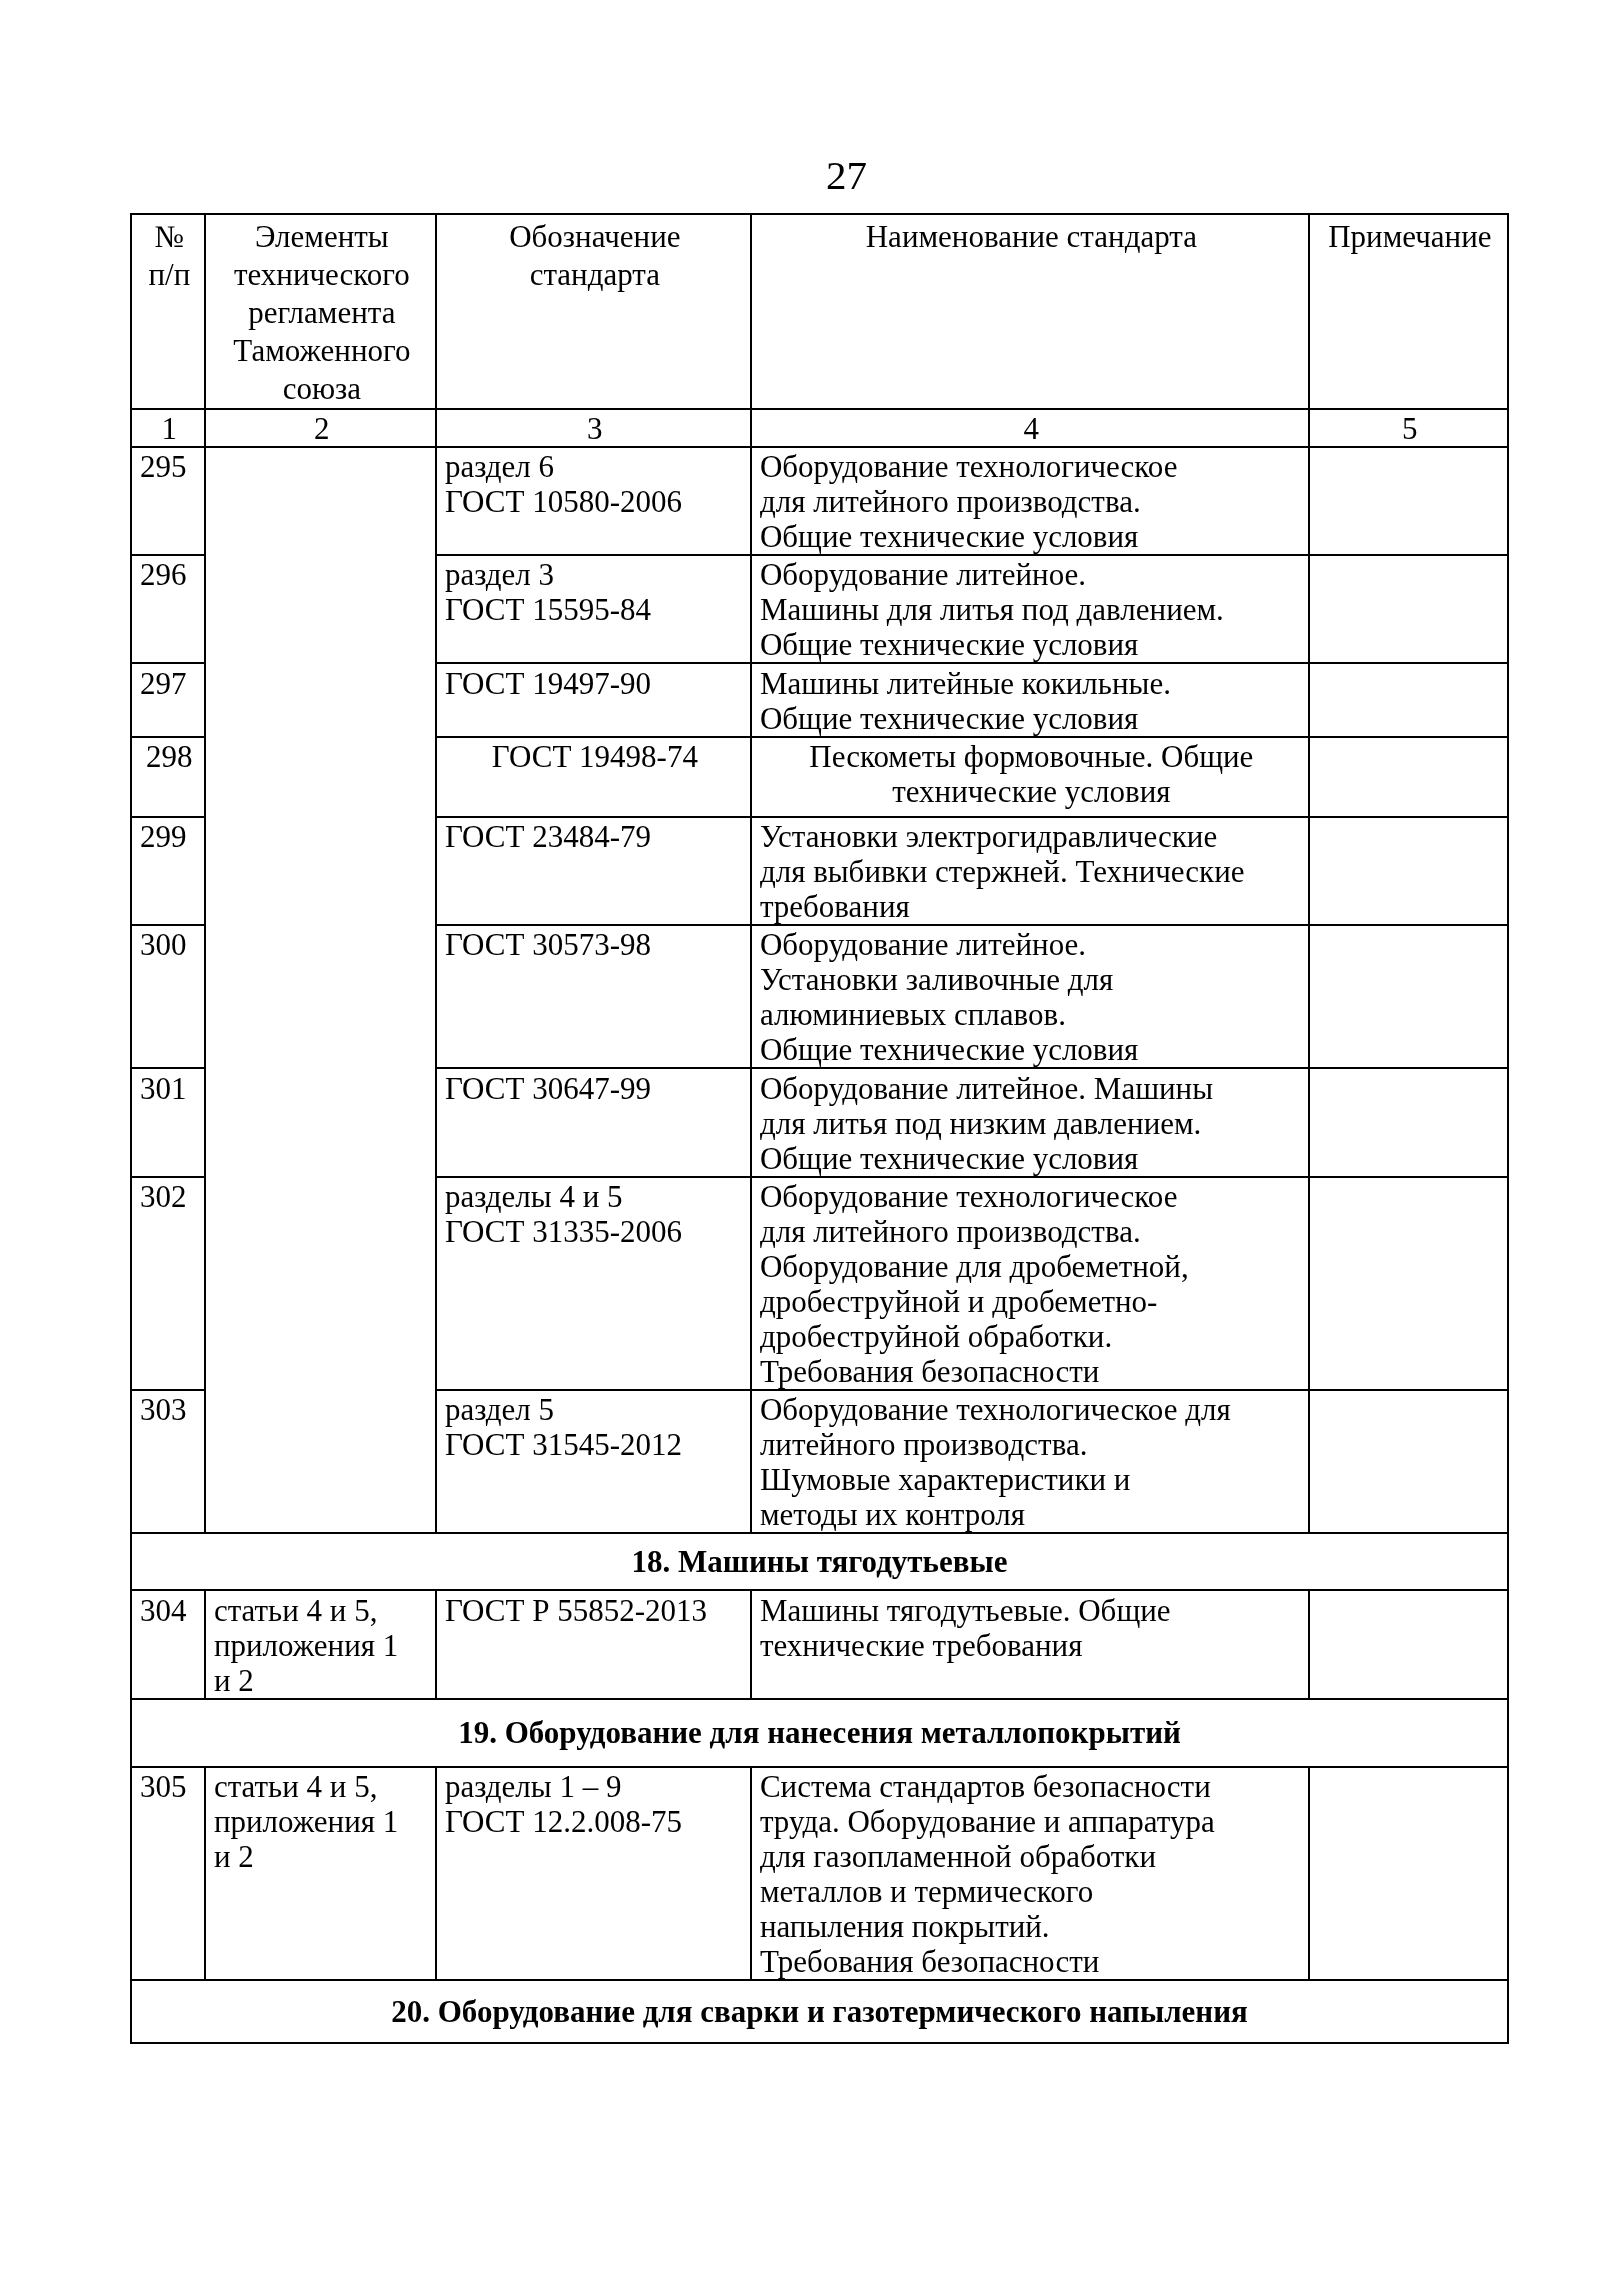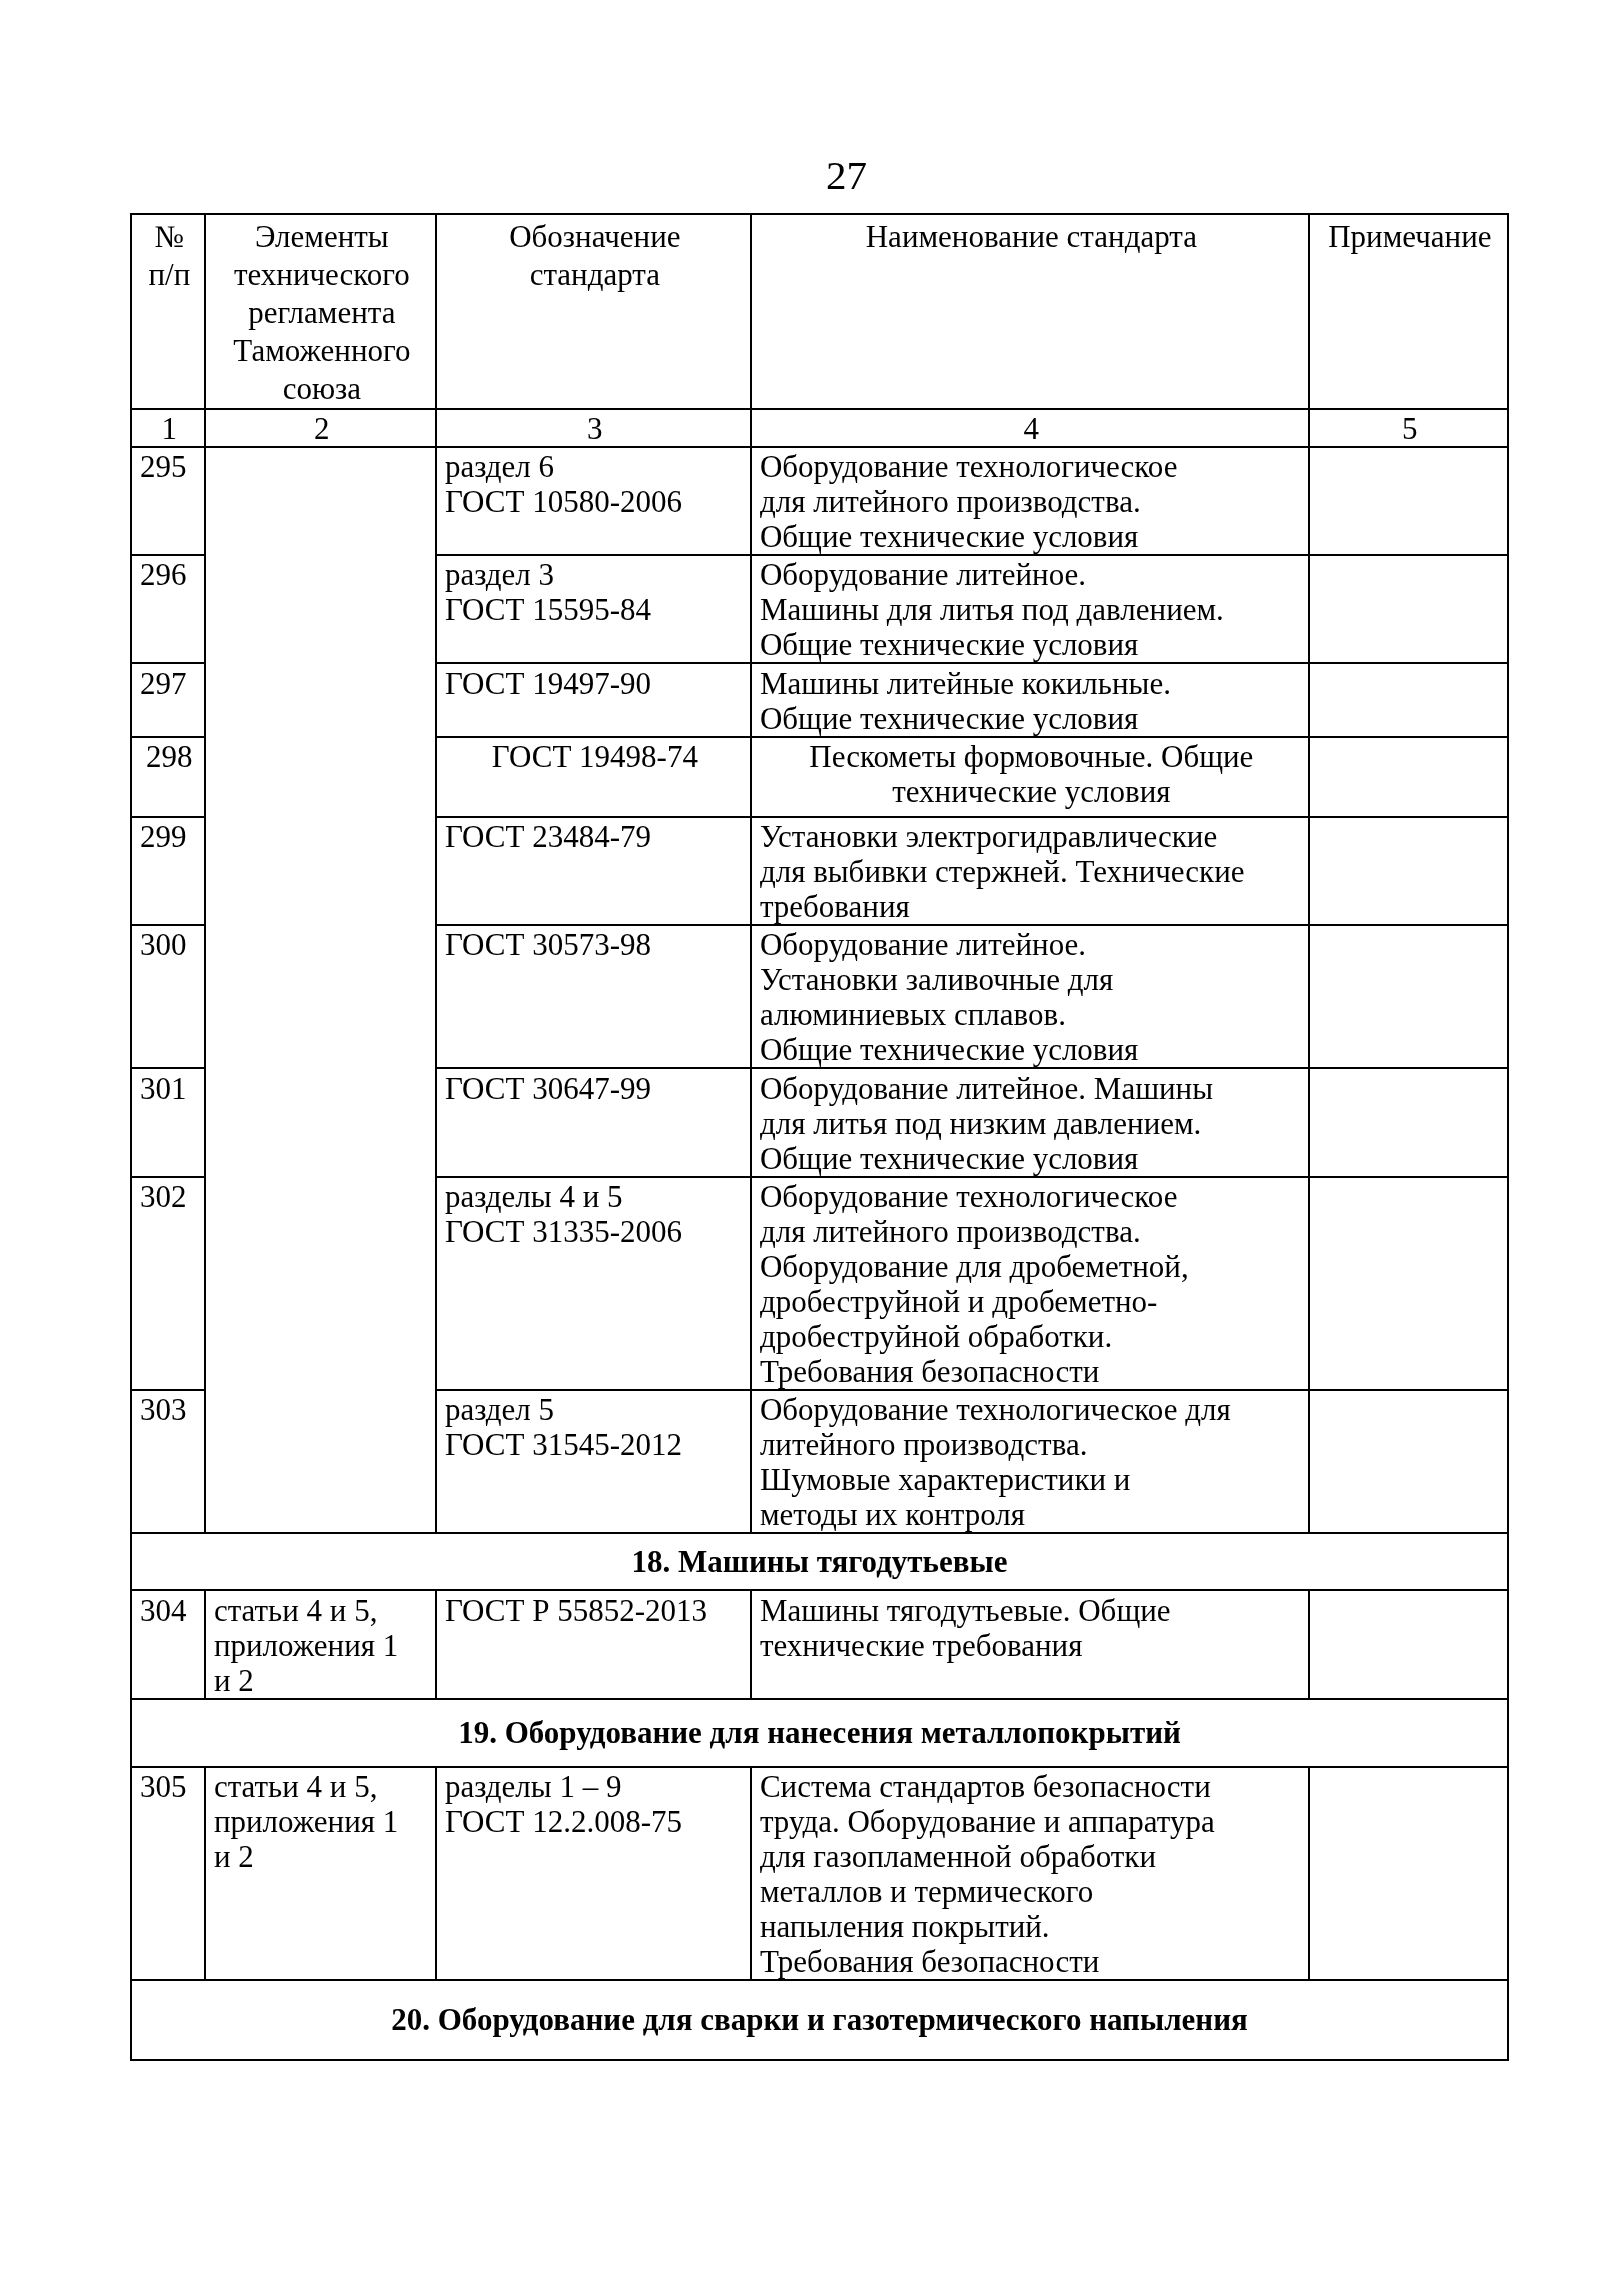--- a/index.html
+++ b/index.html
@@ -265,18 +265,18 @@
       <td>
           <span class="line">Система стандартов безопасности</span>
           <span class="line">труда. Оборудование и аппаратура</span>
           <span class="line">для газопламенной обработки</span>
           <span class="line">металлов и термического</span>
           <span class="line">напыления покрытий.</span>
           <span class="line">Требования безопасности</span>
         </td>
       <td></td>
     </tr>
-    <tr class="section" style="height:80px">
+    <tr class="section" style="height:63px">
       <td colspan="5">20. Оборудование для сварки и газотермического напыления</td>
     </tr>
   </tbody>
 </table>
 
 
 </body></html>

